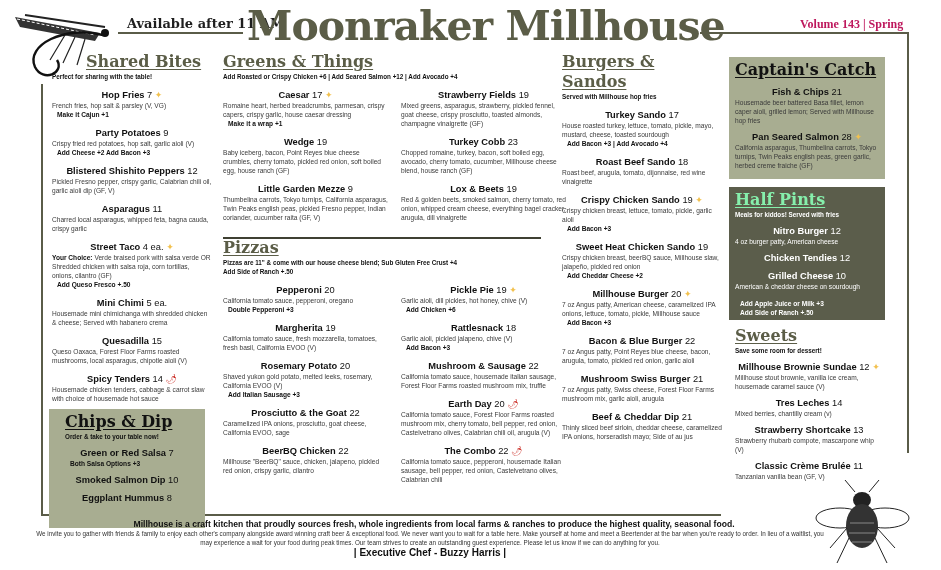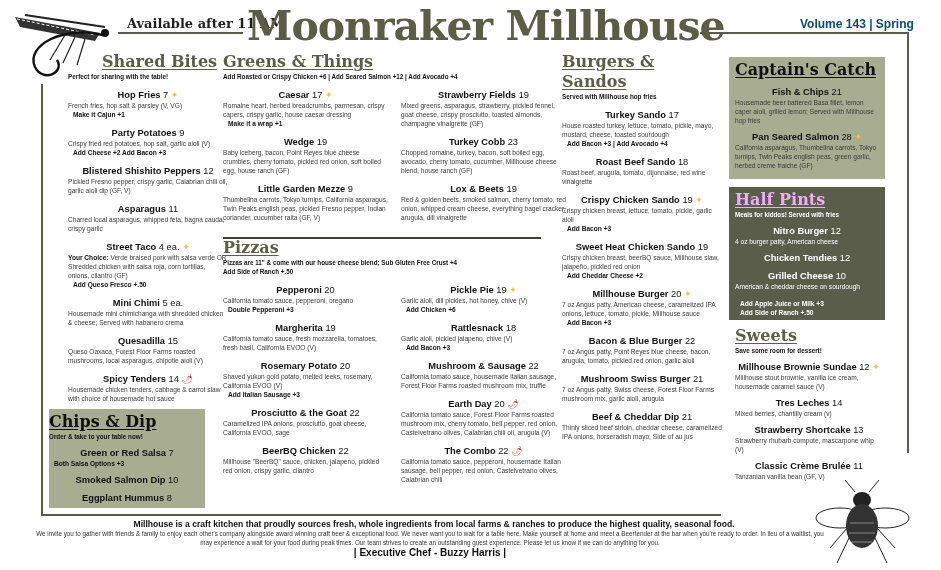--- a/index.html
+++ b/index.html
@@ -10,49 +10,49 @@
   .frame-bottom { position: absolute; left: 41px; top: 514px; width: 680px; height: 2px; background: #5a5c48; }
   .frame-right { position: absolute; left: 907px; top: 33px; width: 2px; height: 420px; background: #5a5c48; }
   .title-line-left { position: absolute; left: 118px; top: 32px; width: 125px; height: 2px; background: #5a5c48; }
   .title-line-right { position: absolute; left: 700px; top: 32px; width: 209px; height: 2px; background: #5a5c48; }
 
   .fly-art { position: absolute; left: 5px; top: 5px; width: 115px; height: 80px; }
   .bee-art { position: absolute; left: 815px; top: 478px; width: 95px; height: 90px; }
 
   .avail { position: absolute; left: 127px; top: 16px; font-family: "DejaVu Serif", serif; font-weight: bold; font-size: 13px; color: #1e1e1e; }
   .brand { position: absolute; left: 247px; top: 2px; font-family: "DejaVu Serif", serif; font-weight: bold; font-size: 41px; color: #5b5d47; letter-spacing: -1px; line-height: 48px; }
-  .volume { position: absolute; left: 800px; top: 17px; font-family: Liberation Sans, sans-serif; font-weight: bold; font-size: 12px; color: #0c4a6e; }
+  .volume { position: absolute; left: 800px; top: 17px; font-family: Liberation Serif, serif; font-weight: bold; font-size: 12px; color: #be185d; }
 
   .sec-title { font-family: "DejaVu Serif", serif; font-weight: bold; font-size: 16px; color: #5b5d47; text-decoration: underline; text-underline-offset: 2px; line-height: 20px; }
   .sec-title.dark { color: #111; }
-  .sec-title.light { color: #f0abfc; }
+  .sec-title.light { color: #86efac; }
   .sec-sub { font-weight: bold; font-size: 6.3px; line-height: 9px; color: #111; }
   .sec-sub.light { color: #fff; }
 
   .item { margin-top: 8px; }
   .item-name { font-size: 9.3px; line-height: 12px; color: #111; text-align: center; }
   .item-name b { font-weight: bold; }
   .item-price { font-weight: normal; }
   .item-desc { font-size: 6.6px; line-height: 9px; color: #3a3a3a; }
   .item-addon { font-weight: bold; font-size: 6.6px; line-height: 9px; color: #111; padding-left: 5px; }
   .light .item-name, .light .item-desc, .light .item-addon { color: #fff; }
   .star { color: #f2c14e; font-size: 9px; }
   .chili { color: #c9231b; font-size: 9px; }
 
   .col { position: absolute; }
-  #col-shared { left: 52px; top: 52px; width: 160px; margin-left: 16px; }
+  #col-shared { left: 52px; top: 52px; width: 160px; }
   #col-greens { left: 223px; top: 52px; width: 330px; }
   #col-pizzas { left: 223px; top: 238px; width: 330px; }
   #col-burgers { left: 562px; top: 52px; width: 160px; }
 
   .sub2 { display: grid; grid-template-columns: 165px 165px; column-gap: 13px; }
 
   .divider-h { position: absolute; left: 223px; top: 237px; width: 318px; height: 2px; background: #3f4032; }
 
-  .box-chips { position: absolute; left: 49px; top: 409px; width: 156px; height: 99px; background: #a8ad91; padding: 3px 0; }
+  .box-chips { position: absolute; left: 49px; top: 409px; width: 156px; height: 119px; background: #a8ad91; padding: 3px 16px; }
   .box-captain { position: absolute; left: 729px; top: 57px; width: 156px; height: 122px; background: #a8ad91; padding: 3px 6px; }
   .box-halfpints { position: absolute; left: 729px; top: 187px; width: 156px; height: 133px; background: #5b5d4b; padding: 3px 6px; }
   .box-sweets { position: absolute; left: 729px; top: 326px; width: 160px; padding: 0 6px; }
 
   .box-chips .item, .box-captain .item, .box-halfpints .item, .box-sweets .item { margin-top: 6px; }
 
   .footer { position: absolute; left: 0; top: 519px; width: 860px; text-align: center; }
   .footer-head { font-weight: bold; font-size: 8.6px; line-height: 11px; color: #111; padding-left: 8px; }
   .footer-body { font-size: 6.3px; line-height: 8.5px; color: #333; padding: 0 30px; }
   .footer-chef { font-weight: bold; font-size: 10px; line-height: 11px; color: #111; }

